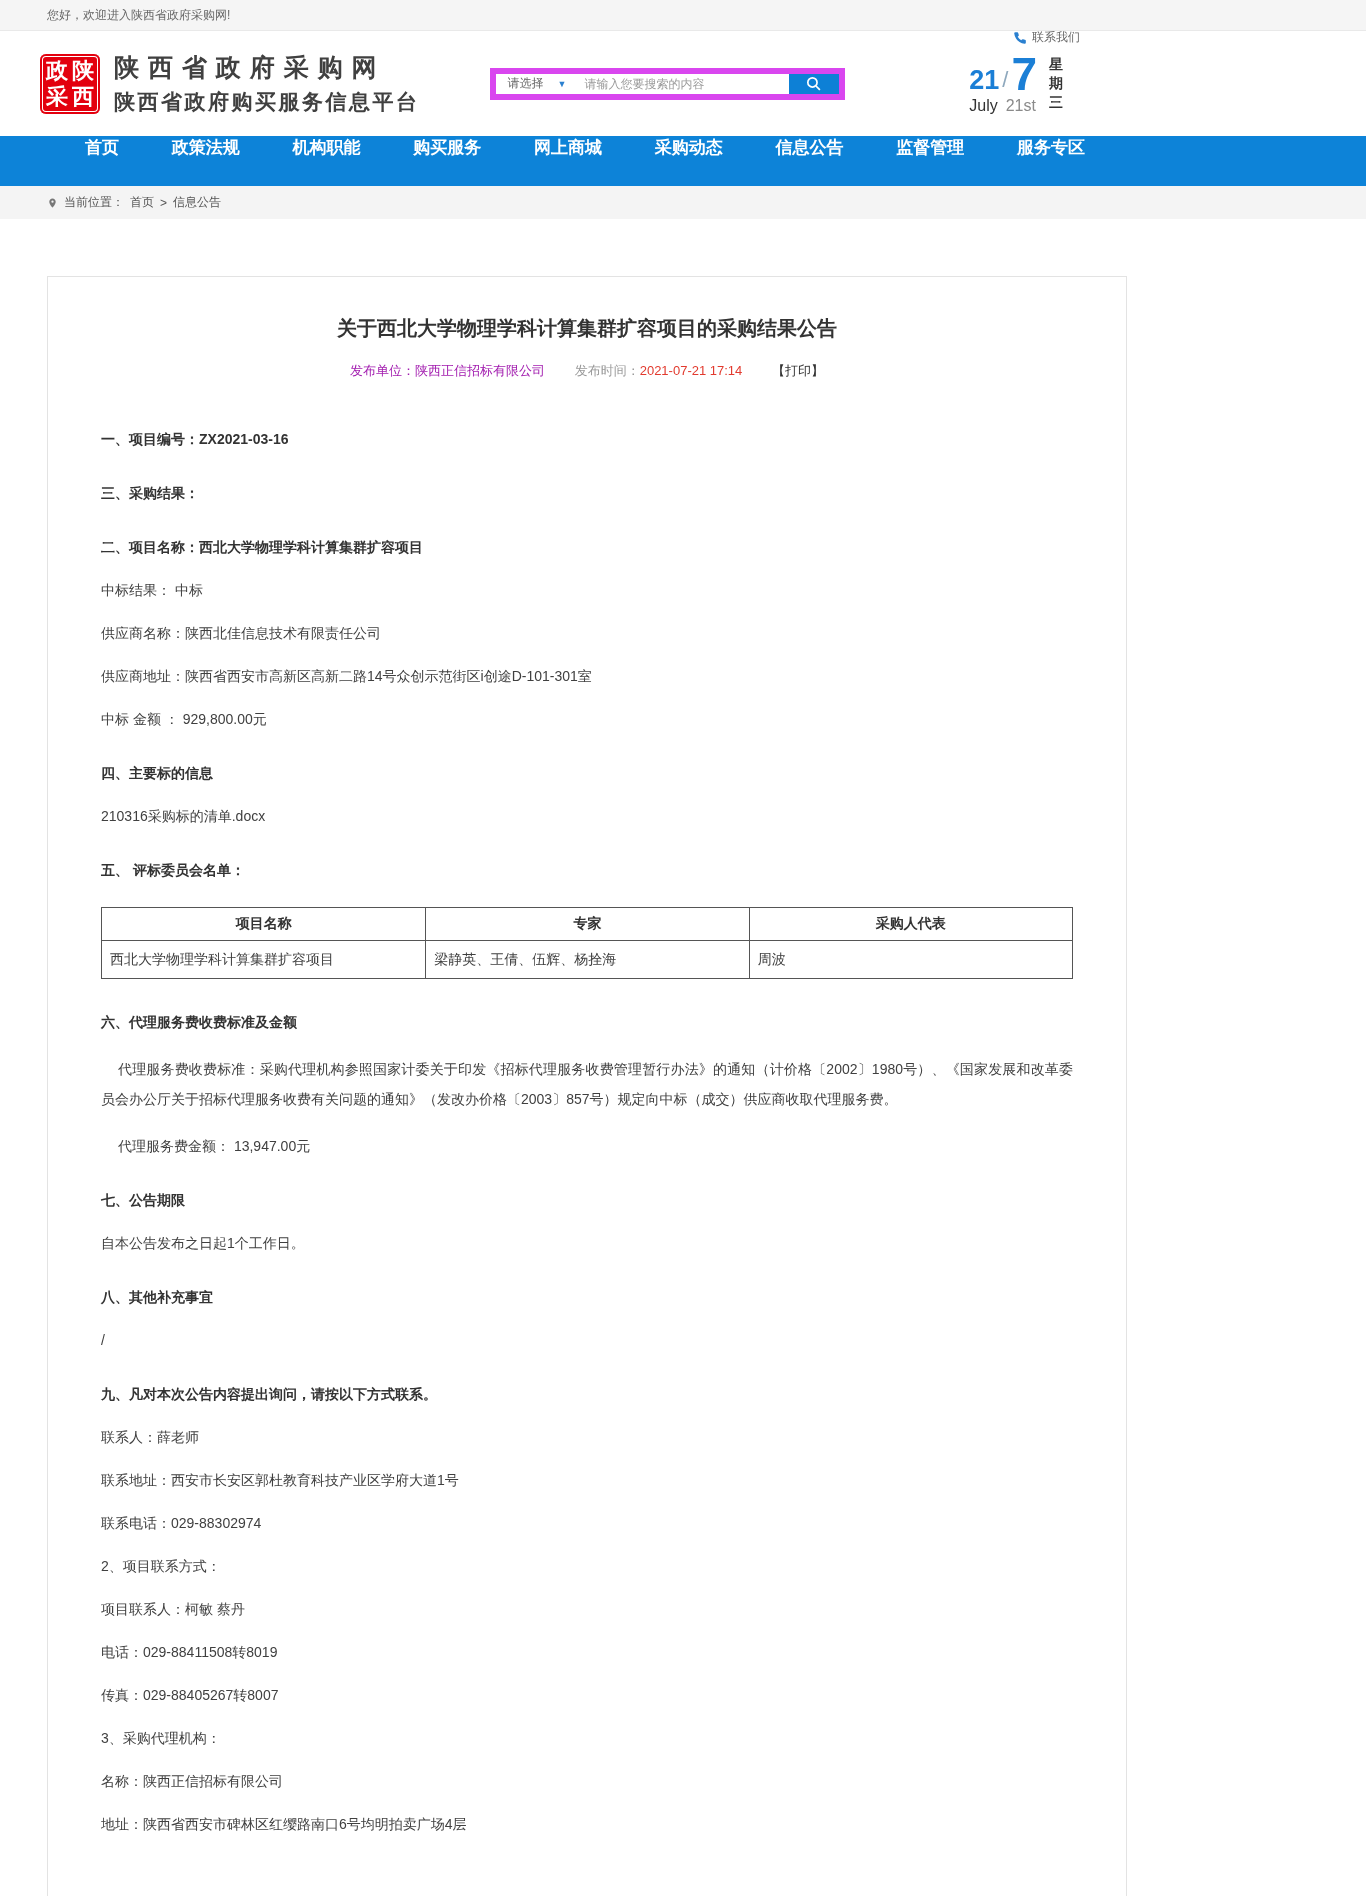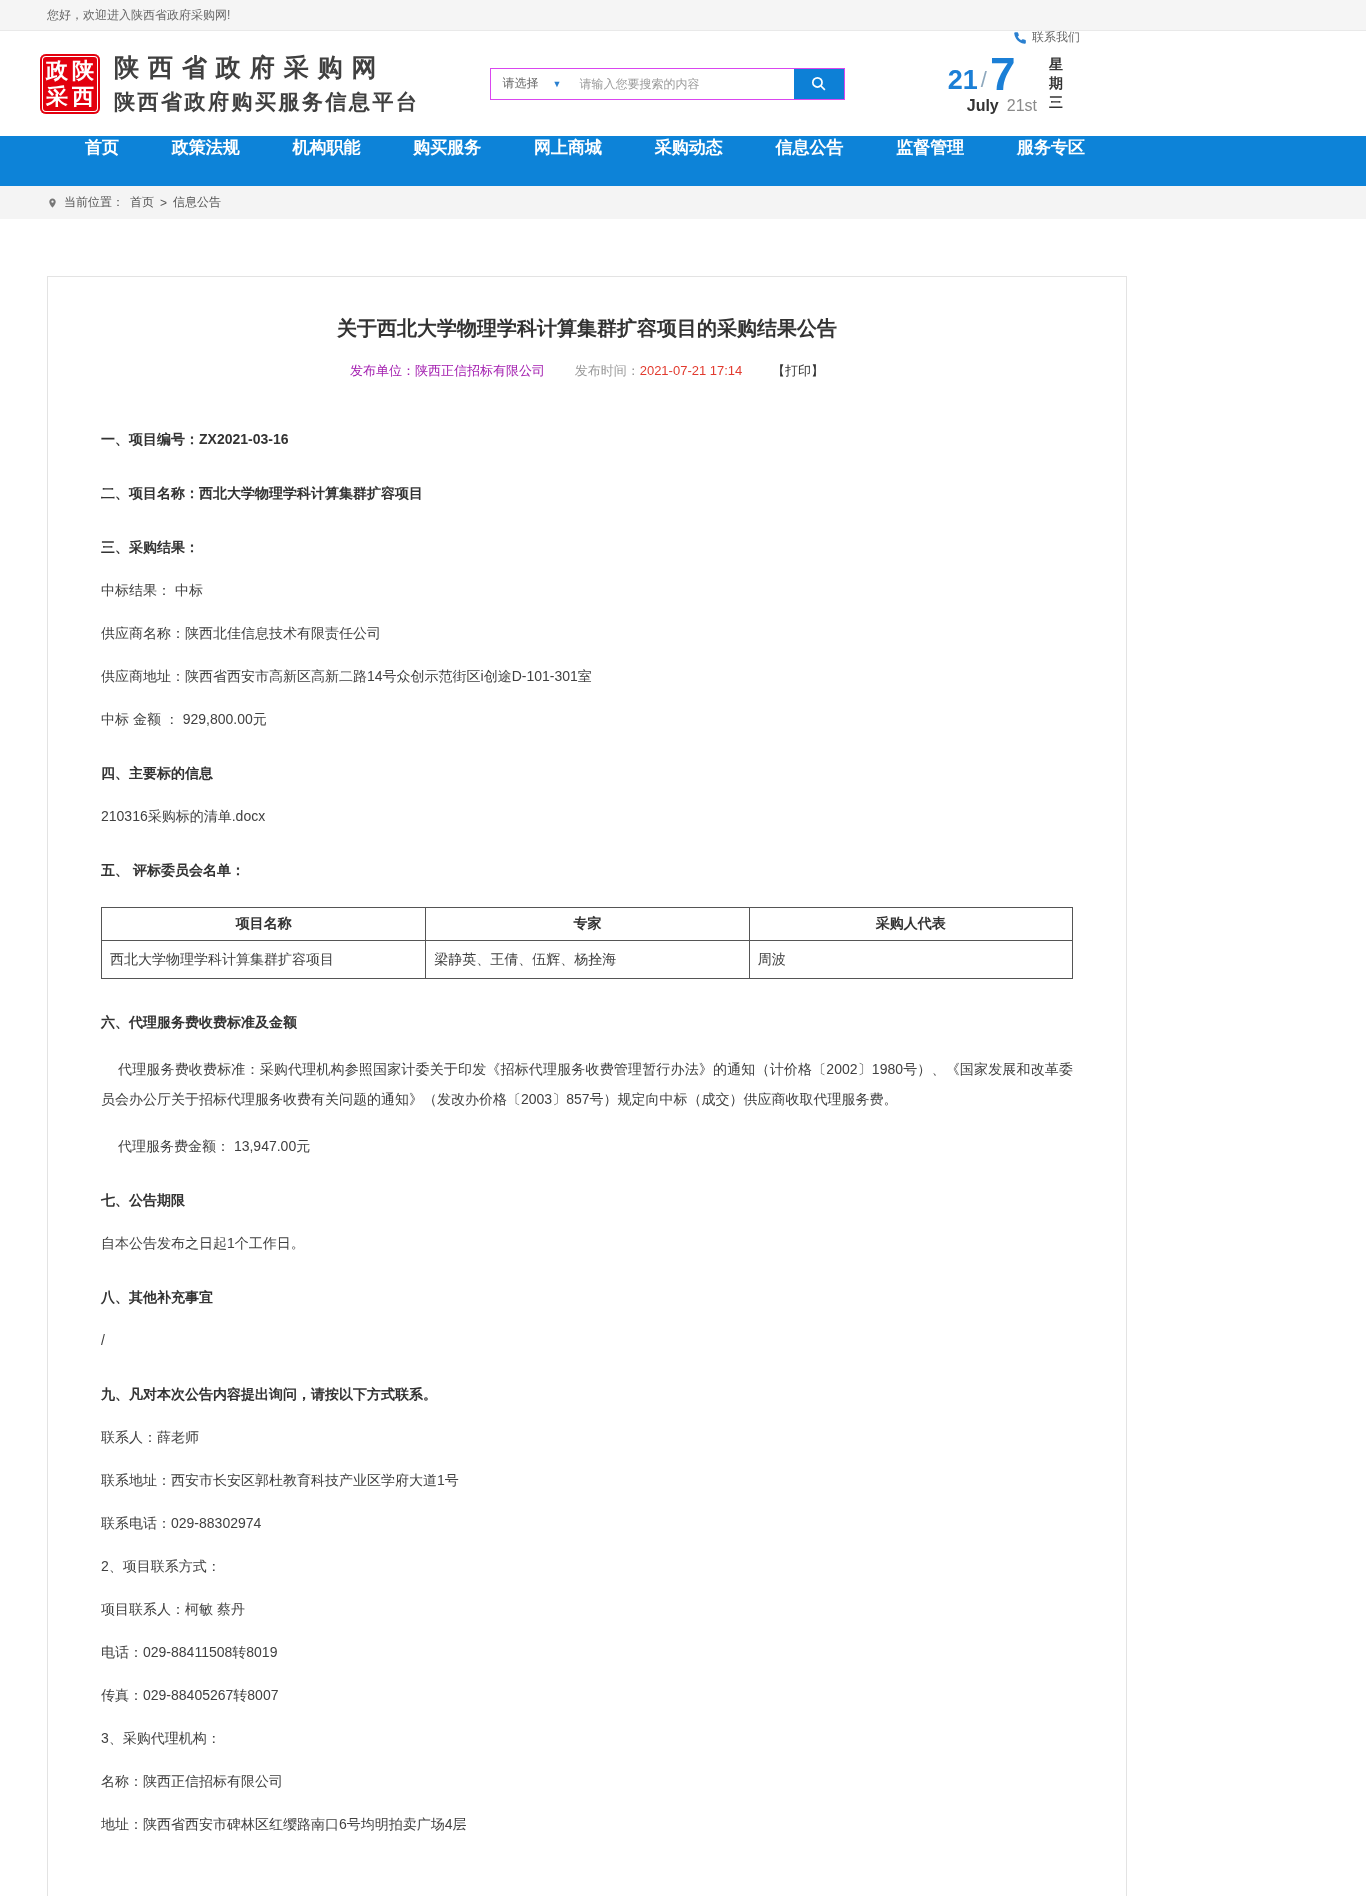--- a/index.html
+++ b/index.html
@@ -18,35 +18,35 @@
   
   .header { background:#fff; height:105px; }
   .header .shell { display:flex; align-items:center; height:100%; width:1033px; }
   .brand { display:flex; align-items:center; gap:14px; }
   .stamp { width:60px; height:60px; background:#e3000e; border-radius:6px; display:grid; grid-template-columns:1fr 1fr; grid-template-rows:1fr 1fr; padding:4px; box-shadow:inset 0 0 0 2px #e3000e, inset 0 0 0 3px #fff; }
   .stamp span { color:#fff; font-weight:bold; font-size:22px; line-height:26px; display:flex; align-items:center; justify-content:center; }
   .brand-titles { display:flex; flex-direction:column; gap:4px; }
   .brand-title { font-size:25px; font-weight:bold; color:#404040; letter-spacing:1px; white-space:pre; }
   .brand-subtitle { font-size:21px; font-weight:bold; color:#404040; letter-spacing:2.5px; }
 
-  .searchbox { display:flex; align-items:stretch; height:32px; width:355px; border:1px solid #d946ef; margin-left:70px; background:#fff; }
+  .searchbox { display:flex; align-items:stretch; height:32px; width:355px; border:6px solid #d946ef; margin-left:70px; background:#fff; }
   .search-cat { display:flex; align-items:center; gap:14px; padding:0 10px 0 12px; font-size:12px; color:#666; cursor:pointer; }
   .search-caret { font-size:9px; color:#2a80d0; }
   .search-input { flex:1; border:none; outline:none; font-size:12px; color:#333; padding:0 8px; font-family:inherit; }
   .search-input::placeholder { color:#9a9a9a; }
   .search-btn { width:50px; background:#0d80d6; border:none; cursor:pointer; display:flex; align-items:center; justify-content:center; }
 
   .datebox { margin-left:auto; display:flex; align-items:flex-start; gap:12px; margin-right:10px; }
   .date-left { display:flex; flex-direction:column; align-items:flex-start; }
   .date-top { display:flex; align-items:flex-end; }
   .d-day { font-size:27px; font-weight:bold; color:#1b7fd6; line-height:30px; }
   .d-slash { font-size:22px; color:#8ea8bd; margin:0 3px; line-height:30px; }
   .d-month { font-size:46px; font-weight:bold; color:#1b7fd6; line-height:42px; }
   .date-bottom { display:flex; gap:8px; margin-top:2px; }
-  .d-month-en { font-size:16px; font-weight:bold; color:#333;margin-left:19px; }
+  .d-month-en { font-size:16px; font-weight:normal; color:#333; }
   .d-ordinal { font-size:16px; color:#8a8a8a; }
   .d-weekday { display:flex; flex-direction:column; font-size:14px; color:#333; font-weight:bold; line-height:19px; padding-top:2px; }
 
   
   .nav { background:#0d83d8; height:50px; }
   .nav-list { width:1000px; margin-left:45px; height:100%; display:flex; justify-content:space-between; align-items:center; list-style:none; }
   .nav-item { color:#fff; font-size:17px; font-weight:bold; cursor:pointer; white-space:nowrap; }
 
   
   .crumbbar { background:#f4f4f4; height:33px; }
@@ -181,22 +181,22 @@
     <div class="card">
       <h1 class="art-title">关于西北大学物理学科计算集群扩容项目的采购结果公告</h1>
       <div class="art-meta">
         <span class="pub">发布单位：</span><span class="pub">陕西正信招标有限公司</span>
         <span class="tlabel">发布时间：</span><span class="tval">2021-07-21 17:14</span>
         <span class="print">【打印】</span>
       </div>
 
       <div class="art-body">
         <p class="para sec" style="margin-top:0">一、项目编号：ZX2021-03-16</p>
+        <p class="para sec">三、采购结果：</p>
         <p class="para sec">二、项目名称：西北大学物理学科计算集群扩容项目</p>
-        <p class="para sec">三、采购结果：</p>
         <p class="para">中标结果： 中标</p>
         <p class="para">供应商名称：陕西北佳信息技术有限责任公司</p>
         <p class="para">供应商地址：陕西省西安市高新区高新二路14号众创示范街区i创途D-101-301室</p>
         <p class="para">中标 金额 ： 929,800.00元</p>
         <p class="para sec">四、主要标的信息</p>
         <p class="para">210316采购标的清单.docx</p>
         <p class="para sec">五、 评标委员会名单：</p>
 
         <table class="etable">
           <thead>

